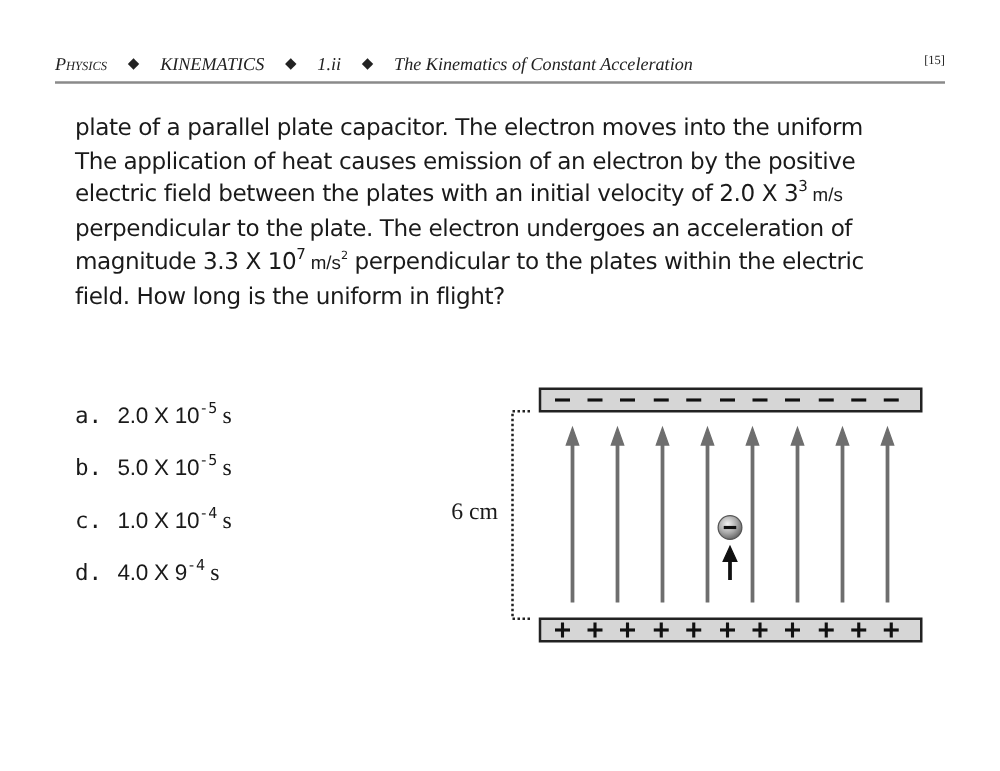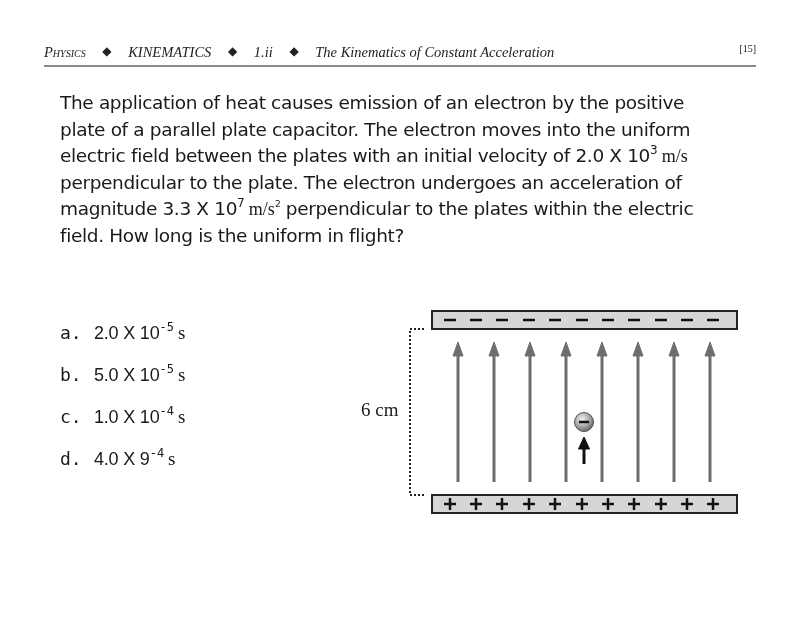--- a/index.html
+++ b/index.html
@@ -14,21 +14,21 @@
   .header .bullet { font-style: normal; font-size: 12px; margin: 0 13px 0 13px; position: relative; top: -2px; }
   .header .page-num { position: absolute; right: 0; top: 3px; font-style: normal; font-size: 10px; }
   .header-rule { position: absolute; left: 44px; top: 65px; width: 712px; height: 2px; background: #8a8a8a; }
 
   .question {
     position: absolute; left: 60px; top: 90px; width: 700px;
     font-family: "DejaVu Sans", sans-serif; font-size: 18.5px; line-height: 26.6px; color: #1a1a1a;
     letter-spacing: -0.35px; word-spacing: 0px;
   }
   .question .line { display: block; white-space: nowrap; }
-  .serif-unit { font-family: Liberation Serif, serif; font-size: 18px; letter-spacing: 0; }
+  .serif-unit { font-family: Liberation Sans, sans-serif; font-size: 15px; letter-spacing: 0; }
   sup { font-size: 12px; line-height: 0; vertical-align: 0; position: relative; top: -8px; }
   sup.small { font-size: 9px; top: -8px; }
 
   .choices { position: absolute; left: 60px; top: 322px; font-family: "DejaVu Sans Mono", monospace; font-size: 18px; color: #1a1a1a; }
   .choice { height: 42px; white-space: nowrap; }
   .choice .letter { display: inline-block; width: 34px; }
   .choice .val { font-family: Liberation Sans, sans-serif; letter-spacing: -0.2px; }
   .choice .unit { font-family: "Liberation Serif", serif; font-size: 19px; margin-left: 4px; }
 
   .diagram { position: absolute; left: 0; top: 0; width: 800px; height: 617px; pointer-events: none; }
@@ -46,23 +46,23 @@
     <span class="bullet">◆</span>
     <span>1.ii</span>
     <span class="bullet">◆</span>
     <span>The Kinematics of Constant Acceleration</span>
   </div>
   <div class="page-num">[15]</div>
 </div>
 <div class="header-rule"></div>
 
 <div class="question">
+  <span class="line">plate of a parallel plate capacitor.  The electron moves into the uniform</span>
   <span class="line">The application of heat causes emission of an electron by the positive</span>
-  <span class="line">plate of a parallel plate capacitor.  The electron moves into the uniform</span>
-  <span class="line"><span>electric field between the plates with an initial velocity of 2.0 X 10</span><sup>3</sup><span class="serif-unit"> m/s</span></span>
+  <span class="line"><span>electric field between the plates with an initial velocity of 2.0 X 3</span><sup>3</sup><span class="serif-unit"> m/s</span></span>
   <span class="line">perpendicular to the plate.  The electron undergoes an acceleration of</span>
   <span class="line"><span>magnitude 3.3 X 10</span><sup>7</sup><span class="serif-unit"> m/s</span><sup class="small">2</sup><span> perpendicular to the plates within the electric</span></span>
   <span class="line">field.  How long is the uniform in flight?</span>
 </div>
 
 <div class="choices">
   <div class="choice">
     <span class="letter">a.</span><span class="val">2.0 X 10</span><sup>-5</sup><span class="unit">s</span>
   </div>
   <div class="choice">

